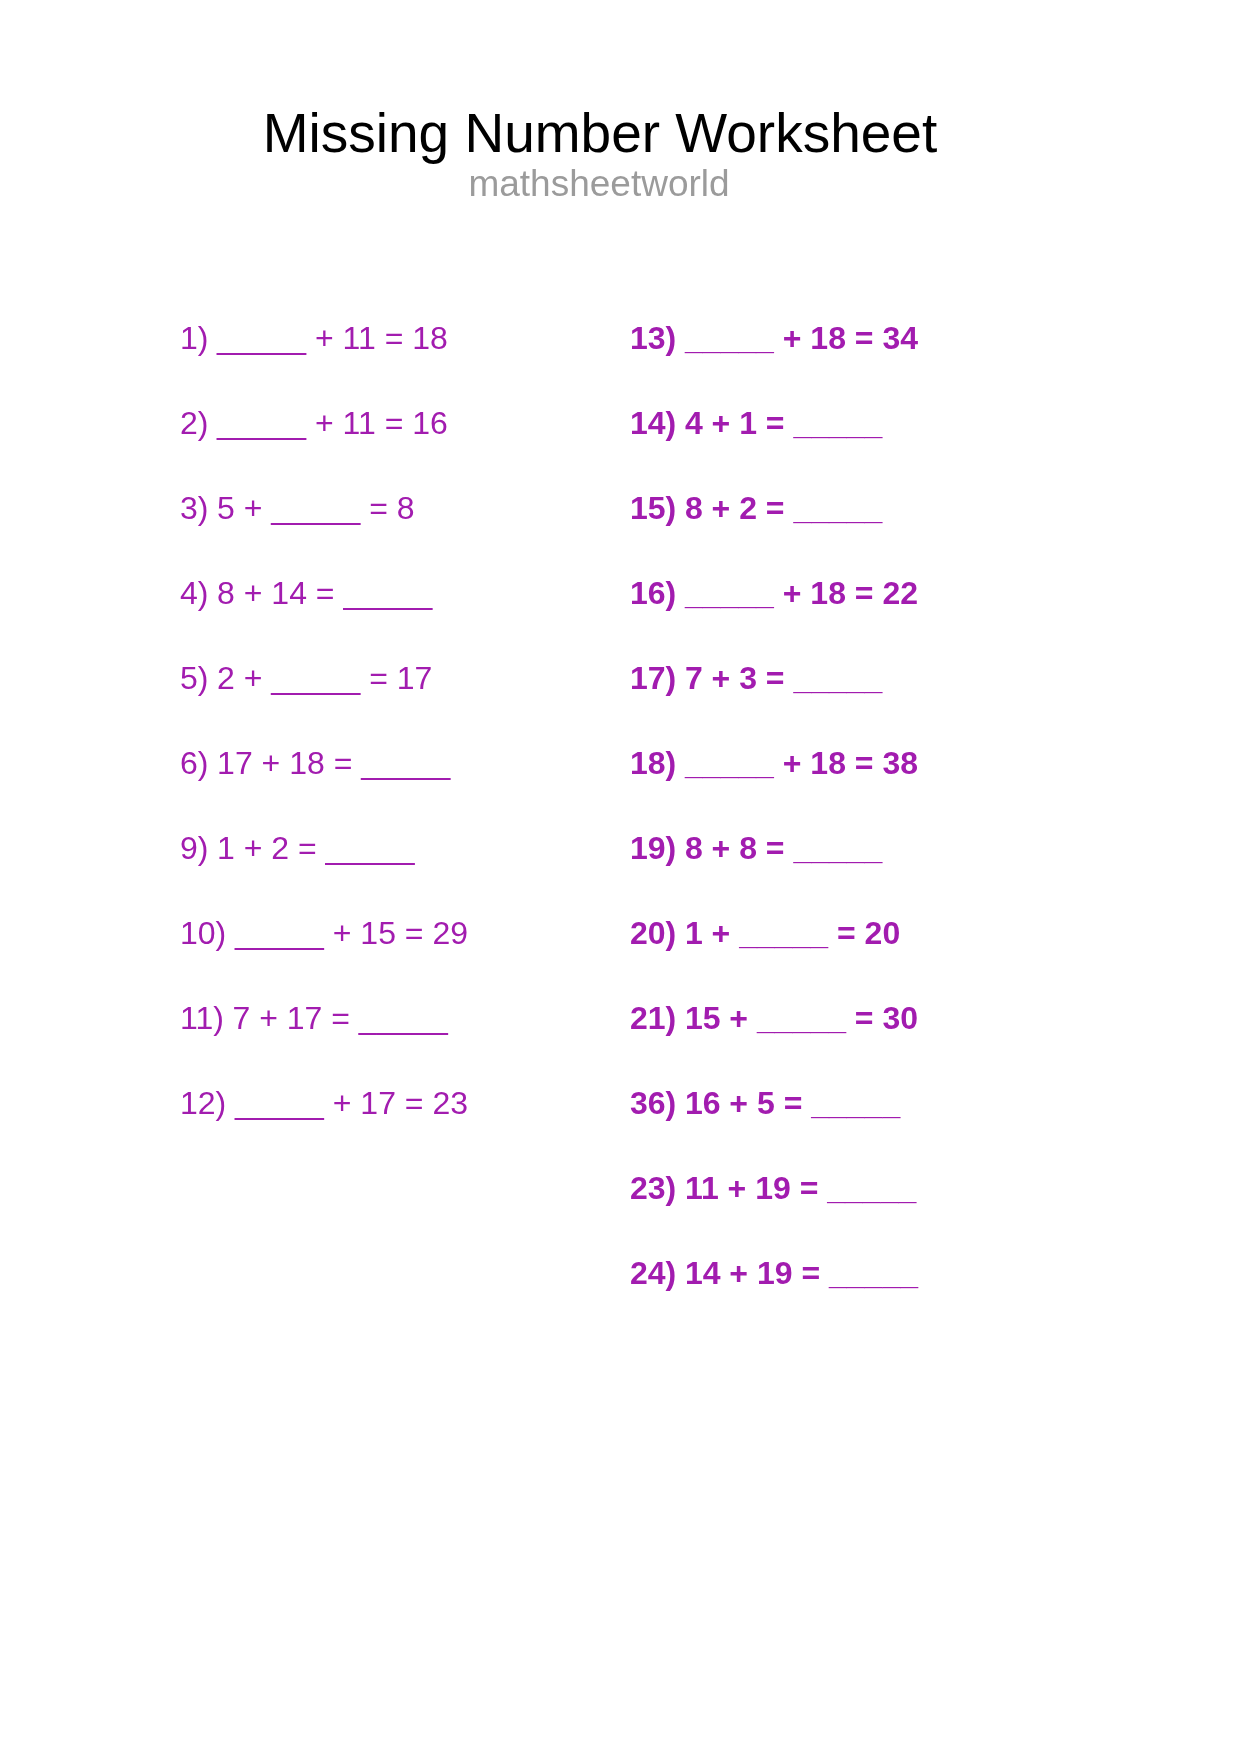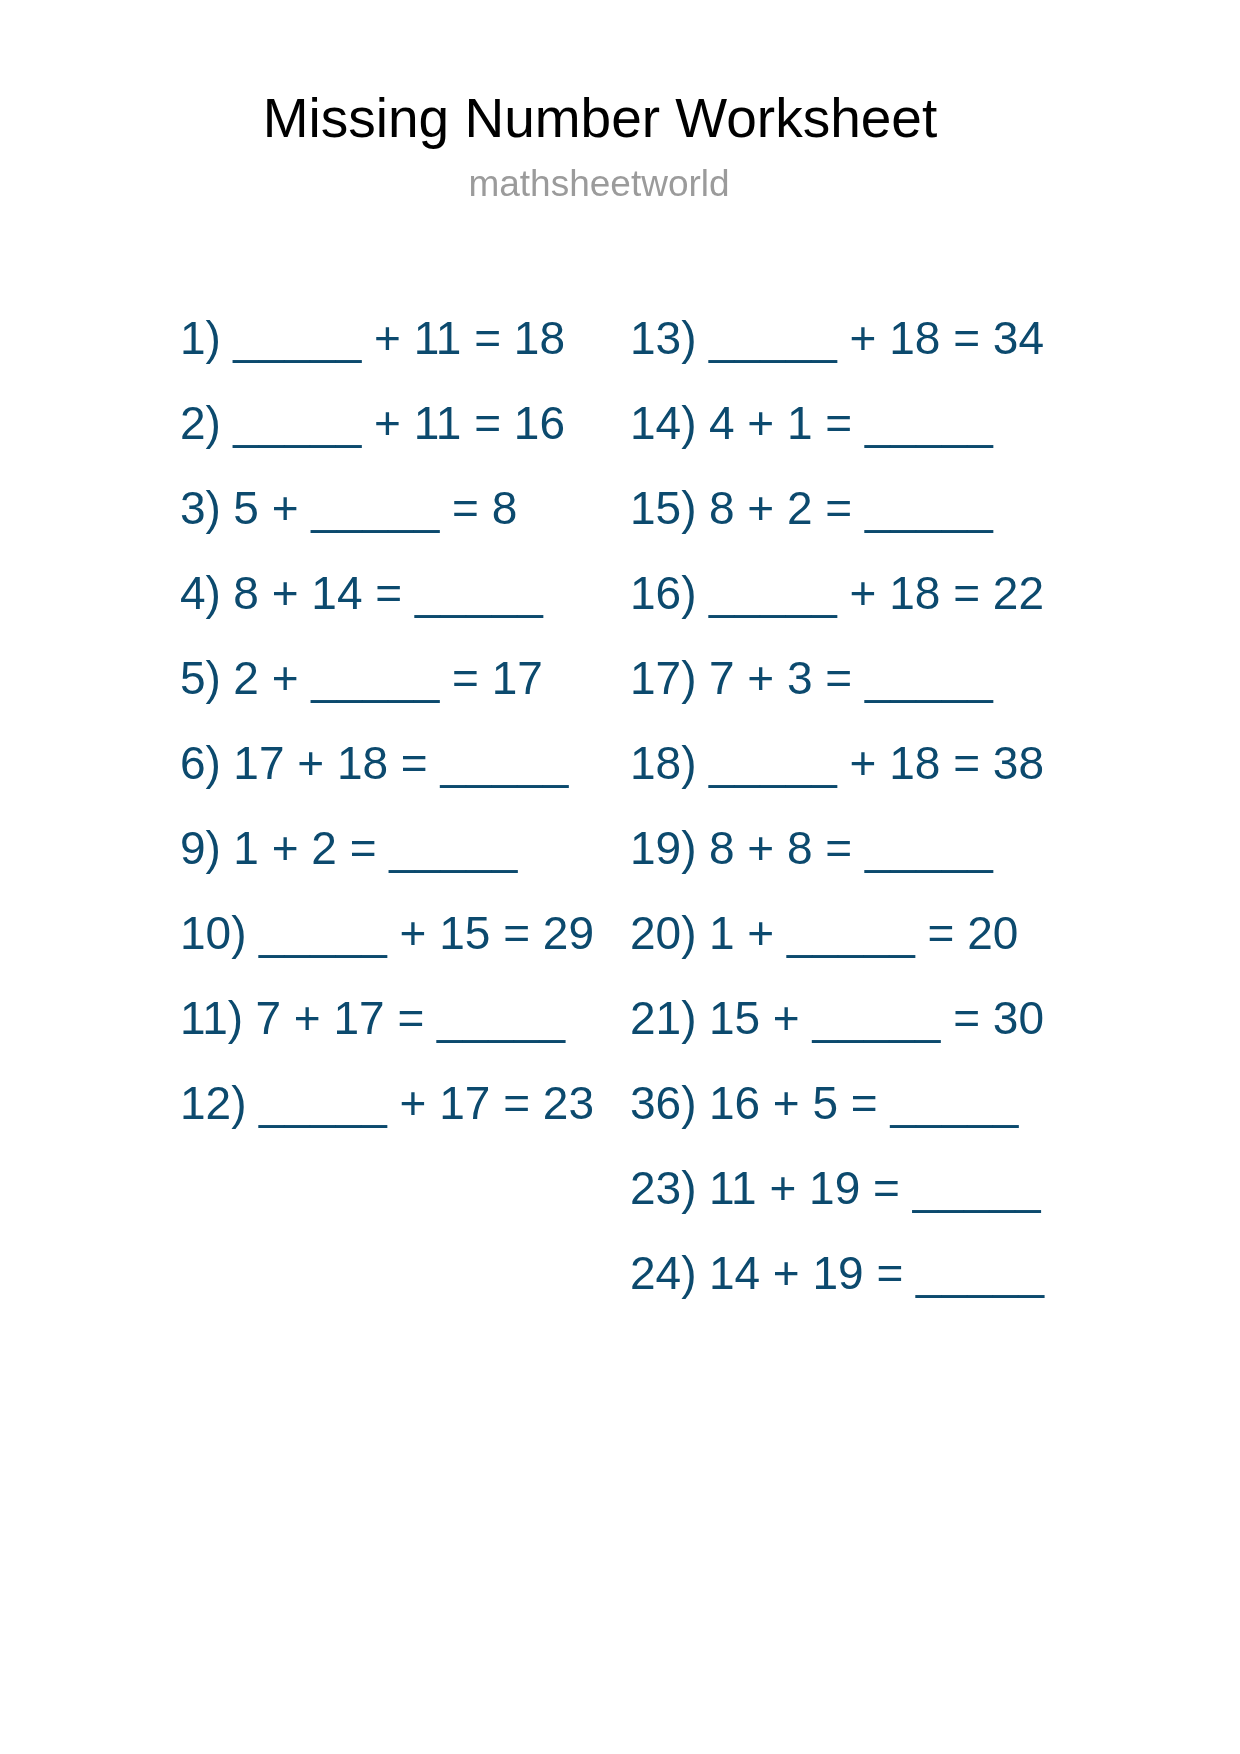--- a/index.html
+++ b/index.html
@@ -10,21 +10,21 @@
   .page {
     position: relative;
     width: 1240px;
     height: 1754px;
     background: #ffffff;
     font-family: "Liberation Sans", "DejaVu Sans", sans-serif;
     overflow: hidden;
   }
   .title {
     position: absolute;
-    top: 86px;
+    top: 101px;
     left: 0;
     width: 1200px;
     text-align: center;
     font-size: 55px;
     line-height: 64px;
     color: #000000;
     white-space: nowrap;
   }
   .subtitle {
     position: absolute;
@@ -40,26 +40,26 @@
   .problems {
     position: absolute;
     top: 296px;
     left: 180px;
   }
   .col {
     position: absolute;
     top: 0;
   }
   .col-left  { left: 0; }
-  .col-right { left: 450px; }
+  .col-right { left: 450px; font-weight: bold; }
   .row {
     height: 85px;
     line-height: 85px;
-    font-size: 46px;
-    color: #0c4a6e;
+    font-size: 32px;
+    color: #a21caf;
     white-space: nowrap;
   }
   .plabel { margin-right: 0.27em; }
 </style>
 </head>
 <body>
 
 <div class="page">
 
   <div class="title">Missing Number Worksheet</div>

